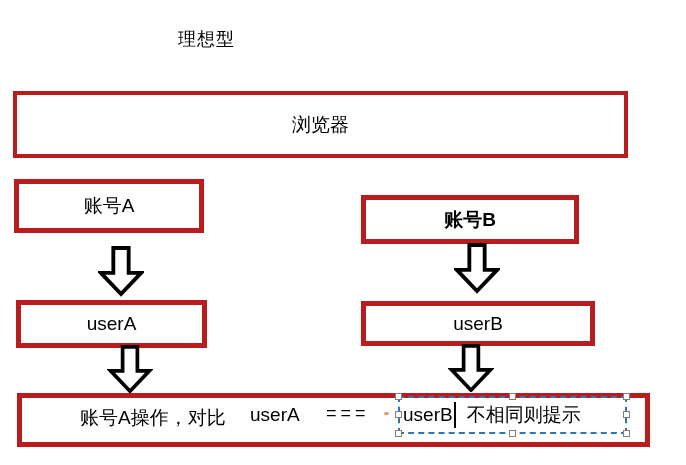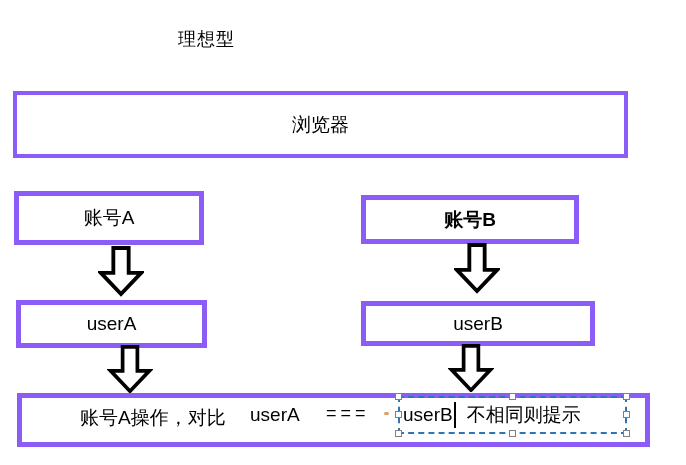--- a/index.html
+++ b/index.html
@@ -10,26 +10,26 @@
     position:relative; width:686px; height:465px;
     background:#ffffff; overflow:hidden;
   }
 
   .diagram-title {
     position:absolute; left:178px; top:27px; width:184px;
     text-align:left; font-size:18px; letter-spacing:1px; color:#000;
   }
 
   .node {
-    position:absolute; background:#ffffff; border:5px solid #8b5cf6;
+    position:absolute; background:#ffffff; border:5px solid #b91c1c;
     display:flex; align-items:center; justify-content:center;
     font-size:19px; color:#000;
   }
   .node-browser   { left:13px;  top:91px;  width:615px; height:67px; border-width:4px; }
-  .node-account-a { left:14px;  top:191px; width:190px; height:54px; }
+  .node-account-a { left:14px;  top:179px; width:190px; height:54px; }
   .node-account-b { left:361px; top:195px; width:218px; height:49px;font-weight:bold; }
   .node-user-a    { left:16px;  top:300px; width:191px; height:48px; }
   .node-user-b    { left:361px; top:301px; width:234px; height:45px; }
   .node-result    { left:17px;  top:393px; width:633px; height:54px; }
 
   .arrow { position:absolute; }
   .arrow svg { display:block; }
   .arrow-a1 { left:98px;  top:245px; }
   .arrow-b1 { left:454px; top:242px; }
   .arrow-a2 { left:107px; top:345px; }

